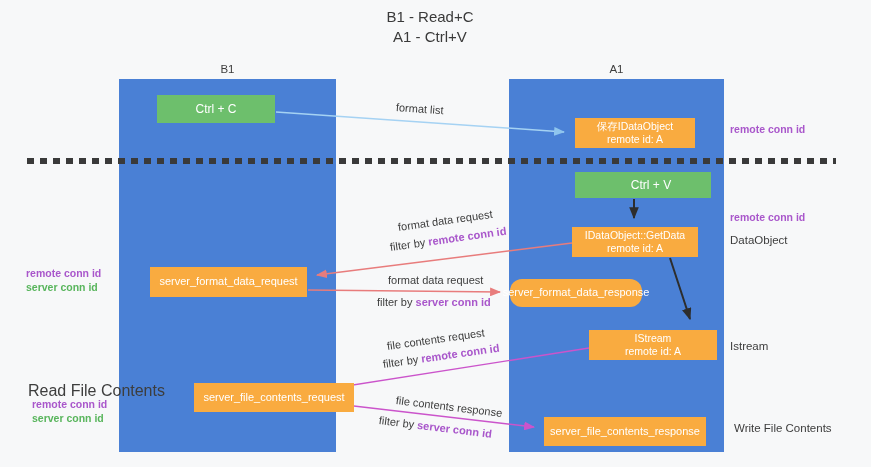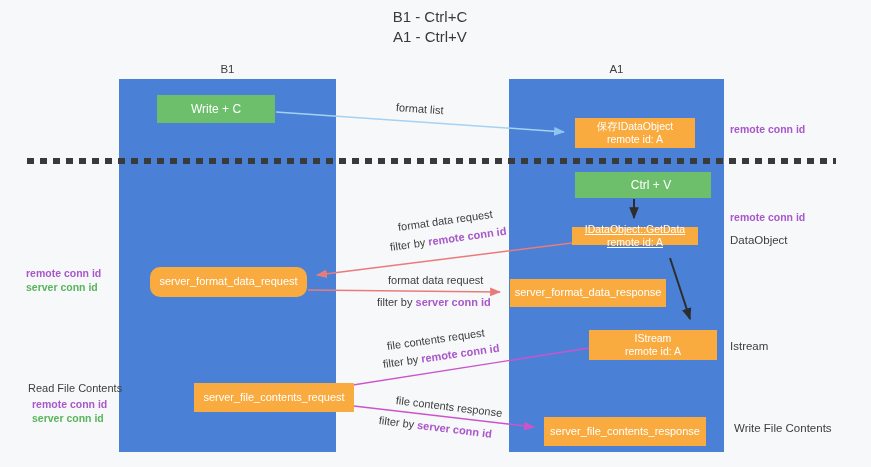--- a/index.html
+++ b/index.html
@@ -35,21 +35,21 @@
   .purple{color:#a957cb;}
   .greentx{color:#58b55c;}
   .side{font-size:11.5px;white-space:nowrap;}
   .side-stack{font-size:10.5px;font-weight:bold;line-height:1.35;white-space:nowrap;}
   svg.overlay{position:absolute;left:0;top:0;pointer-events:none;}
 </style>
 </head>
 <body>
 
 <div class="abs title">
-  <div>B1 - Ctrl+C</div>
+  <div>B1 - Read+C</div>
   <div>A1 - Ctrl+V</div>
 </div>
 
 <div class="abs lane-header" style="left:119px;top:46px;width:217px;">
   <div>B1</div>
   <div>connection</div>
 </div>
 <div class="abs lane-header" style="left:509px;top:46px;width:215px;">
   <div>A1</div>
   <div>remote</div>
@@ -78,37 +78,37 @@
   <path d="M276,112 L564,132" stroke="#a5d2f3" stroke-width="1.5" fill="none" marker-end="url(#mblue)"></path>
   <path d="M634,199 L634,218" stroke="#2d2d2d" stroke-width="2" fill="none" marker-end="url(#mblack)"></path>
   <path d="M670,258 L690,319" stroke="#2d2d2d" stroke-width="2" fill="none" marker-end="url(#mblack)"></path>
   <path d="M572,243 L317,275" stroke="#e87c7c" stroke-width="1.5" fill="none" marker-end="url(#msalmon)"></path>
   <path d="M308,290 L500,292" stroke="#e87c7c" stroke-width="1.5" fill="none" marker-end="url(#msalmon)"></path>
   <path d="M589,348 L321,390" stroke="#cb54cb" stroke-width="1.4" fill="none" marker-end="url(#mmagenta)"></path>
   <path d="M311,401 L534,427" stroke="#cb54cb" stroke-width="1.4" fill="none" marker-end="url(#mmagenta)"></path>
 </svg>
 
 <div class="abs node green-node" style="left:157px;top:95px;width:118px;height:28px;">
-  <div>Write + C</div>
+  <div>Ctrl + C</div>
 </div>
 <div class="abs node orange-node" style="left:575px;top:118px;width:120px;height:30px;">
   <div>保存IDataObject</div>
   <div>remote id: A</div>
 </div>
 <div class="abs node green-node" style="left:575px;top:172px;width:120px;height:26px;padding-left:16px;">
   <div>Ctrl + V</div>
 </div>
-<div class="abs node orange-node" style="left:572px;top:227px;width:126px;height:18px;text-decoration:underline;">
+<div class="abs node orange-node" style="left:572px;top:227px;width:126px;height:30px;">
   <div>IDataObject::GetData</div>
   <div>remote id: A</div>
 </div>
-<div class="abs node orange-node one-line" style="left:150px;top:267px;width:157px;height:30px;border-radius:10px;">
+<div class="abs node orange-node one-line" style="left:150px;top:267px;width:157px;height:30px;">
   <div>server_format_data_request</div>
 </div>
-<div class="abs node orange-node one-line" style="left:510px;top:279px;width:156px;height:28px;">
+<div class="abs node orange-node one-line" style="left:510px;top:279px;width:132px;height:28px;border-radius:12px;">
   <div>server_format_data_response</div>
 </div>
 <div class="abs node orange-node" style="left:589px;top:330px;width:128px;height:30px;">
   <div>IStream</div>
   <div>remote id: A</div>
 </div>
 <div class="abs node orange-node one-line" style="left:150px;top:383px;width:160px;height:29px;margin-left:44px;">
   <div>server_file_contents_request</div>
 </div>
 <div class="abs node orange-node one-line" style="left:544px;top:417px;width:162px;height:29px;">
@@ -144,17 +144,17 @@
 <div class="abs side-stack purple" style="left:730px;top:122px;">remote conn id</div>
 <div class="abs side-stack purple" style="left:730px;top:210px;">remote conn id</div>
 <div class="abs side" style="left:730px;top:234px;text-align:right;">DataObject</div>
 <div class="abs side" style="left:730px;top:340px;">Istream</div>
 <div class="abs side" style="left:734px;top:422px;">Write File Contents</div>
 
 <div class="abs side-stack" style="left:26px;top:266px;">
   <div class="purple">remote conn id</div>
   <div class="greentx">server conn id</div>
 </div>
-<div class="abs side" style="left:28px;top:382px;font-size:11px;">Read File Contents</div>
+<div class="abs side" style="left:28px;top:382px;font-size:16px;">Read File Contents</div>
 <div class="abs side-stack" style="left:32px;top:397px;">
   <div class="purple">remote conn id</div>
   <div class="greentx">server conn id</div>
 </div>
 
 </body></html>

